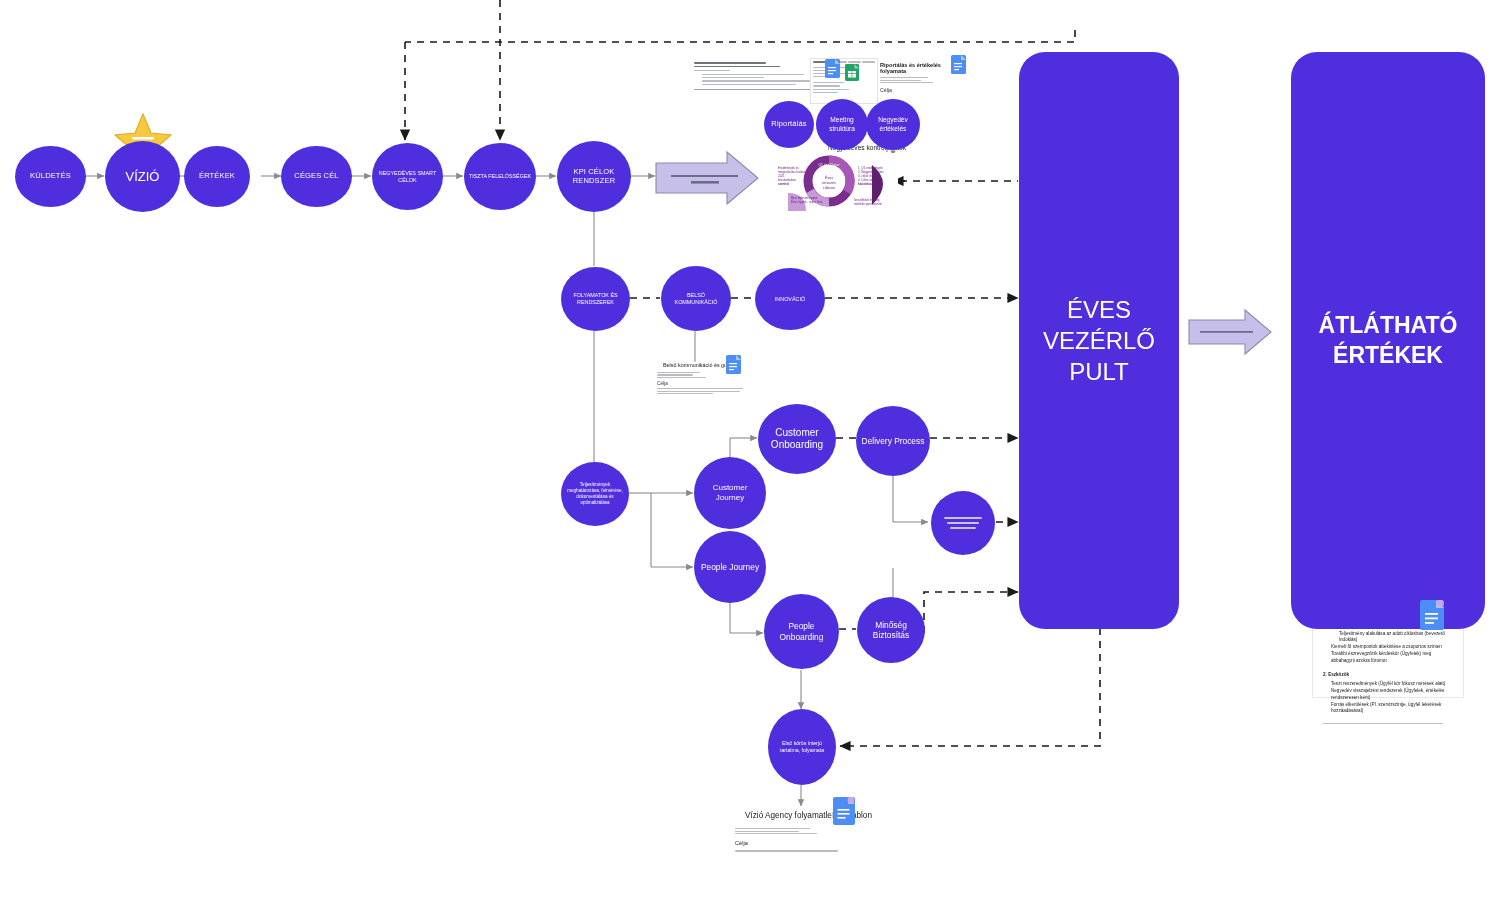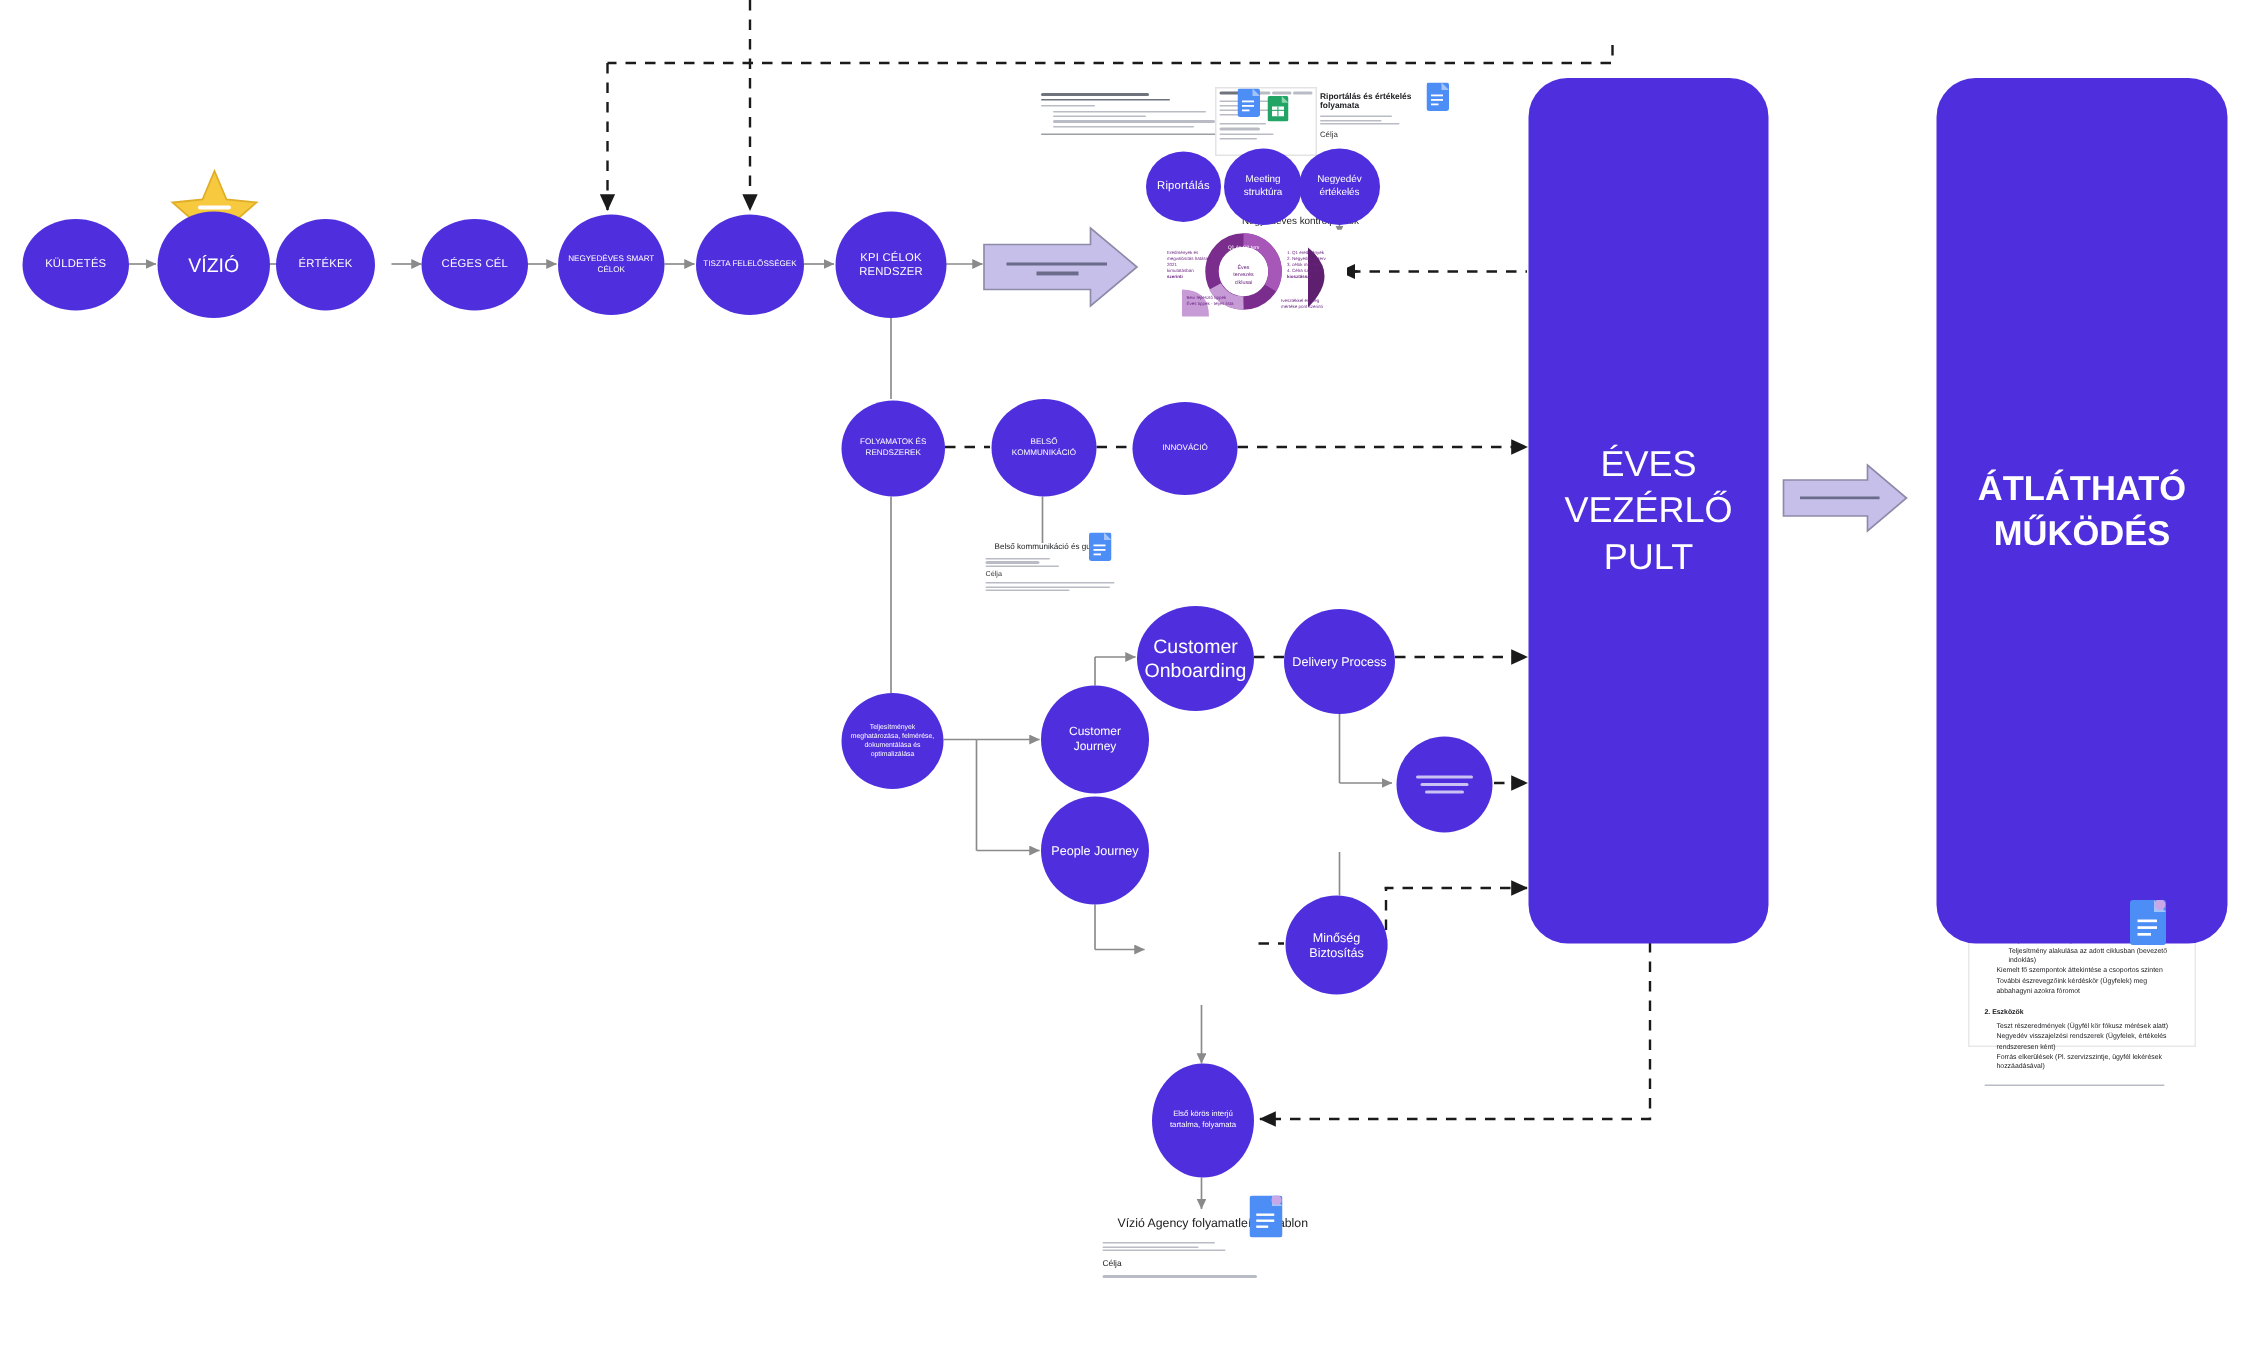--- a/index.html
+++ b/index.html
@@ -320,25 +320,28 @@
   <div class="node n-tiny" style="left:561px;top:462px;width:68px;height:64px;font-size:4.6px;line-height:1.35;">
     <span>Teljesítmények meghatározása, felmérése, dokumentálása és optimalizálása</span>
   </div>
 
   <div class="node n-tiny" style="left:694px;top:457px;width:72px;height:72px;font-size:8px;">
     <span>Customer Journey</span>
   </div>
   <div class="node n-tiny" style="left:694px;top:531px;width:72px;height:72px;font-size:8.4px;">
     <span>People Journey</span>
   </div>
-  <div class="node n-tiny" style="left:758px;top:404px;width:78px;height:70px;font-size:13px;">
+  <div class="node n-tiny" style="left:758px;top:404px;width:78px;height:70px;font-size:10px;">
     <span>Customer Onboarding</span>
   </div>
   <div class="node n-tiny" style="left:856px;top:406px;width:74px;height:70px;font-size:8.4px;">
     <span>Delivery Process</span>
+  </div>
+  <div class="node n-tiny" style="left:764px;top:594px;width:75px;height:75px;font-size:8.4px;">
+    <span>People Onboarding</span>
   </div>
   <div class="node n-tiny" style="left:857px;top:597px;width:68px;height:66px;font-size:8.4px;">
     <span>Minőség Biztosítás</span>
   </div>
 
   <div class="node lines-circle" style="left:931px;top:491px;width:64px;height:64px;">
     <i style="width:38px;"></i>
     <i style="width:32px;"></i>
     <i style="width:26px;"></i>
   </div>
@@ -375,21 +378,21 @@
   </div>
 
   <div class="arrow-big" style="left:1188px;top:308px;width:84px;height:48px;">
     <svg width="84" height="48" viewBox="0 0 84 48">
       <path d="M1,12 L57,12 L57,2 L83,24 L57,46 L57,36 L1,36 Z" fill="#C5BFEA" stroke="#8d8aa8" stroke-width="1.1"></path>
       <rect x="12" y="23" width="53" height="1.8" fill="#6b6b8a"></rect>
     </svg>
   </div>
 
   <div class="pillar" id="pillar-outcome" style="left:1291px;top:52px;width:194px;height:577px;">
-    <span style="white-space:pre-line;">ÁTLÁTHATÓ MŰKÖDÉS</span>
+    <span style="white-space:pre-line;">ÁTLÁTHATÓ ÉRTÉKEK</span>
   </div>
 
   <div class="doc-thumb" style="left:1312px;top:592px;width:152px;height:106px;background:#fff;border:0.6px solid #e8e8e8;box-sizing:border-box;padding:8px 10px;">
     <div style="font-size:4.6px;color:#202124;line-height:1.5;">
       <div style="margin-bottom:2px;"><b>1.</b>
         <b>Céljaink</b></div>
       <div style="margin-left:8px;">
         <div>Az elmúlt időszak 5 fő kérdése</div>
         <div style="margin-left:8px;">Szakmai tudásnövelő lehetőségek, ügyes interjú</div>
         <div style="margin-left:8px;">Folyamatban lévő fejlesztések, ütemterv</div>

